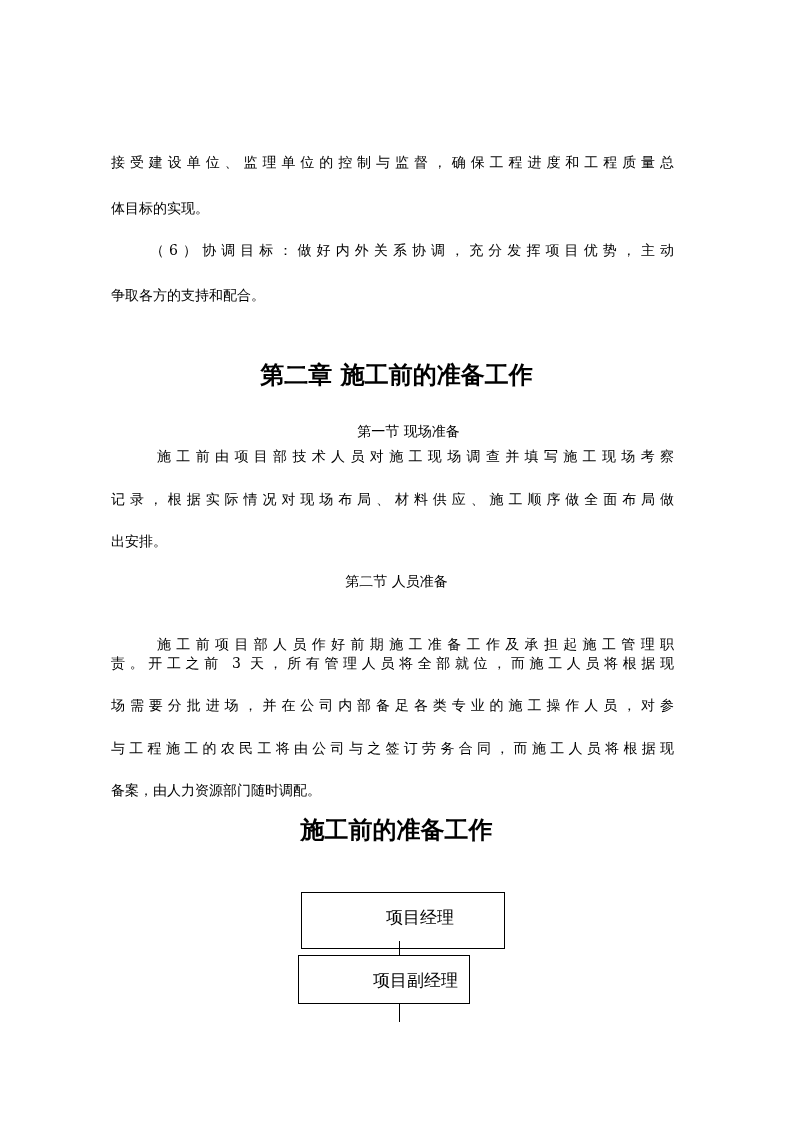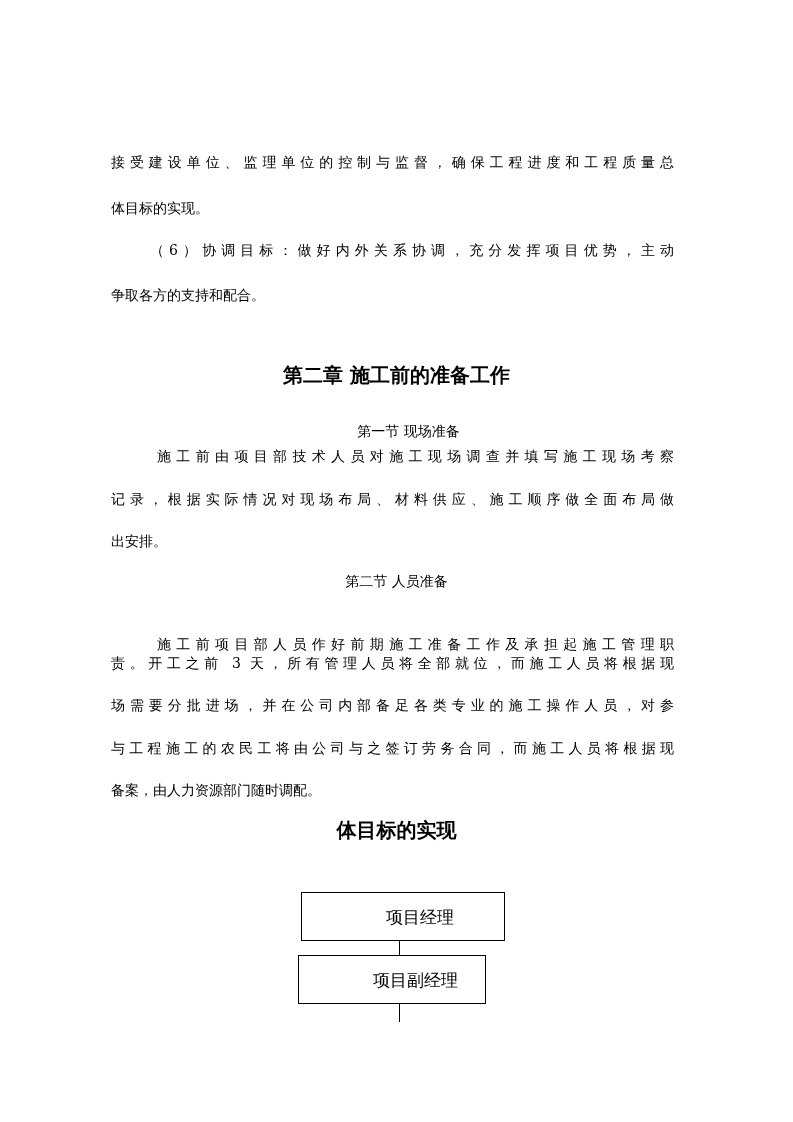--- a/index.html
+++ b/index.html
@@ -3,21 +3,21 @@
 <meta charset="utf-8">
 <style>
   html, body { margin:0; padding:0; background:#ffffff; }
   body { width:793px; height:1122px; position:relative; overflow:hidden;
          font-family:"DejaVu Serif", "Liberation Serif", serif; color:#000; }
   .line { position:absolute; font-size:14px; white-space:nowrap; line-height:24px; }
   .justify { left:111px; width:563px; text-align:justify; text-align-last:justify; }
   .plain { left:111px; }
   .indent { left:157px; width:517px; text-align:justify; text-align-last:justify; }
   .center { left:0; width:793px; text-align:center; }
-  .bold { font-weight:bold; font-family:"DejaVu Sans", "Liberation Sans", sans-serif; font-size:20px; }
+  .bold { font-weight:bold; font-family:"DejaVu Sans", "Liberation Sans", sans-serif; font-size:24px; }
   .box { position:absolute; border:1.3px solid #000; background:#fff; box-sizing:border-box; }
   .box span { position:absolute; font-size:17px; white-space:nowrap; top:13px; }
   .vline { position:absolute; width:1.3px; background:#000; }
 </style>
 </head>
 <body>
 
 <div>
 
   <div class="line justify" style="top:150px;">接受建设单位、监理单位的控制与监督，确保工程进度和工程质量总</div>
@@ -33,24 +33,24 @@
   <div class="line justify" style="top:487px;">记录，根据实际情况对现场布局、材料供应、施工顺序做全面布局做</div>
   <div class="line plain" style="top:529px;">出安排。</div>
 
   <div class="line center" style="top:569px;">第二节  人员准备</div>
   <div class="line indent" style="top:608px;margin-top:24px;">施工前项目部人员作好前期施工准备工作及承担起施工管理职</div>
   <div class="line justify" style="top:651px;">责。开工之前 3 天，所有管理人员将全部就位，而施工人员将根据现</div>
   <div class="line justify" style="top:693px;">场需要分批进场，并在公司内部备足各类专业的施工操作人员，对参</div>
   <div class="line justify" style="top:736px;">与工程施工的农民工将由公司与之签订劳务合同，而施工人员将根据现</div>
   <div class="line plain" style="top:778px;">备案，由人力资源部门随时调配。</div>
 
-  <div class="line center bold" style="top:818px;">体目标的实现</div>
+  <div class="line center bold" style="top:818px;">施工前的准备工作</div>
 
-  <div class="box" style="left:301px; top:892px; width:204px; height:49px;">
+  <div class="box" style="left:301px; top:892px; width:204px; height:57px;">
     <span style="left:84px;">项目经理</span>
   </div>
   <div class="vline" style="left:399px; top:941px; height:14px;"></div>
-  <div class="box" style="left:298px; top:955px; width:188px; height:49px;">
+  <div class="box" style="left:298px; top:955px; width:172px; height:49px;">
     <span style="left:74px;">项目副经理</span>
   </div>
   <div class="vline" style="left:399px; top:1004px; height:18px;"></div>
 
 </div>
 
 </body></html>

